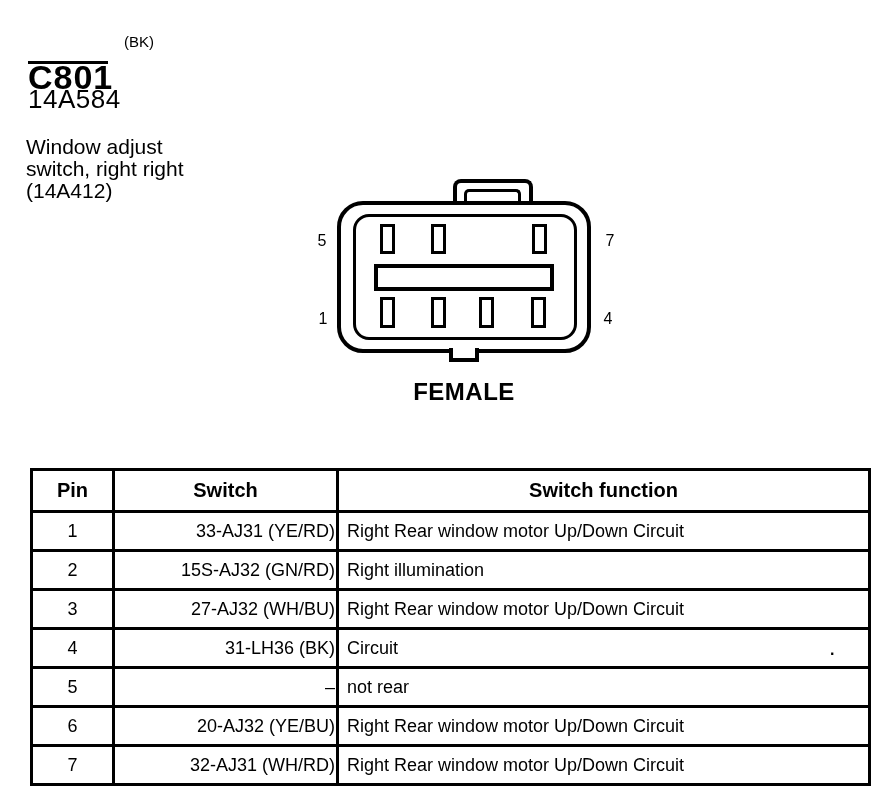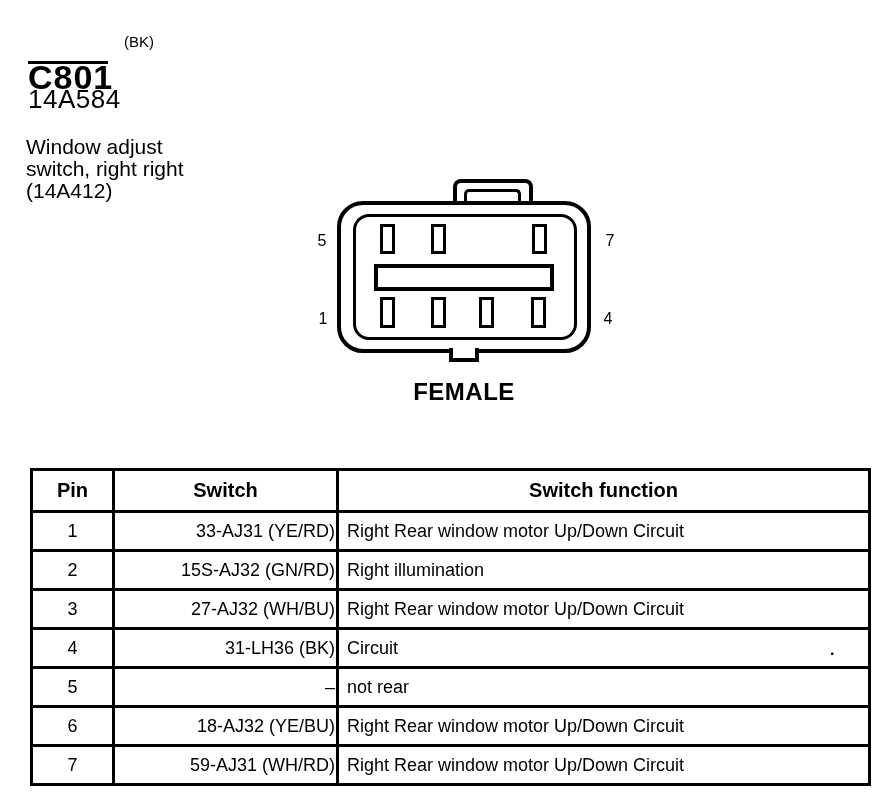--- a/index.html
+++ b/index.html
@@ -120,25 +120,25 @@
         <td class="c-circuit">31-LH36 (BK)</td>
         <td class="c-fn">Circuit</td>
       </tr>
       <tr>
         <td class="c-pin">5</td>
         <td class="c-circuit">–</td>
         <td class="c-fn">not rear</td>
       </tr>
       <tr>
         <td class="c-pin">6</td>
-        <td class="c-circuit">18-AJ32 (YE/BU)</td>
+        <td class="c-circuit">20-AJ32 (YE/BU)</td>
         <td class="c-fn">Right Rear window motor Up/Down Circuit</td>
       </tr>
       <tr>
         <td class="c-pin">7</td>
-        <td class="c-circuit">59-AJ31 (WH/RD)</td>
+        <td class="c-circuit">32-AJ31 (WH/RD)</td>
         <td class="c-fn">Right Rear window motor Up/Down Circuit</td>
       </tr>
     </tbody>
   </table>
 </div>
 
 <div class="abs stray-dot">.</div>
 
 </body></html>

